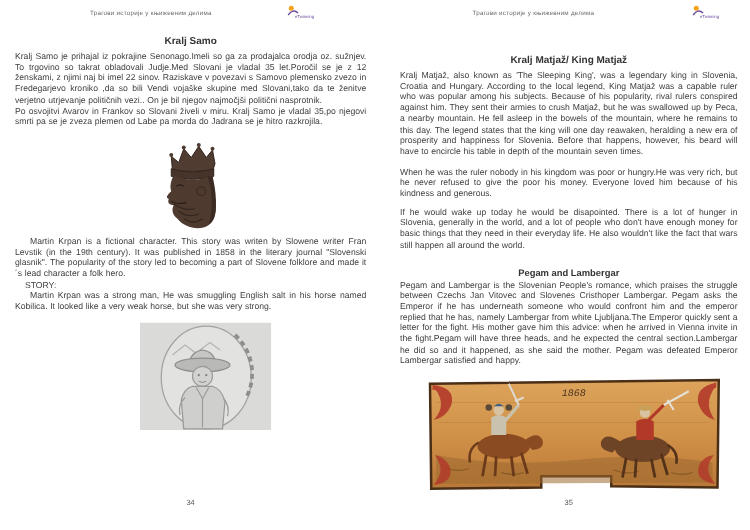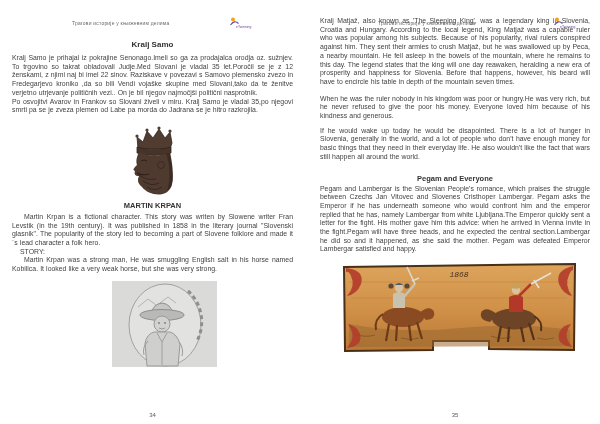--- a/index.html
+++ b/index.html
@@ -1,21 +1,21 @@
 <!DOCTYPE html>
 <html><head>
 <meta charset="utf-8">
 <style>
   html,body{margin:0;padding:0;}
   body{
     width:600px;height:424px;background:#ffffff;position:relative;overflow:hidden;
     font-family:"Liberation Sans", sans-serif;color:#3f3f3f;
     -webkit-font-smoothing:antialiased;
   }
-  .page{position:absolute;top:12px;height:360px;}
+  .page{position:absolute;top:0;height:360px;}
   #left-page{left:12px;width:281px;}
   #right-page{left:320px;width:270px;}
 
   .running-head{
     position:absolute;top:8px;font-size:5px;letter-spacing:.2px;color:#6b6b6b;white-space:nowrap;
   }
   #left-page .running-head{left:60px;}
   #right-page .running-head{left:58px;}
   .logo{position:absolute;top:3px;}
   #left-page .logo{left:216px;}
@@ -81,21 +81,20 @@
       <path d="M17,38 q3,-2 6,0" stroke="#2e211c" stroke-width="1" fill="none"></path>
 
       <circle cx="37" cy="42" r="3.5" fill="none" stroke="#3b2b23" stroke-width="1"></circle>
 
       <path d="M15,52 q8,6 17,4 M19,58 q8,6 16,2 M23,64 q8,5 15,0" stroke="#32251e" stroke-width="0.9" fill="none"></path>
 
       <path d="M13,50 q6,3 12,1" stroke="#2e211c" stroke-width="1.1" fill="none"></path>
     </svg>
   </span>
 
-  <div class="section-title mt2">MARTIN KRPAN</div>
 
   <p class="body-text indent mt3">Martin Krpan is a fictional character. This story was writen by Slowene writer Fran Levstik (in the 19th century). It was published in 1858 in the literary journal "Slovenski glasnik". The popularity of the story led to becoming a part of Slovene folklore and made it´s lead character a folk hero.</p>
   <p class="body-text story-label">STORY:</p>
   <p class="body-text indent">Martin Krpan was a strong man, He was smuggling English salt in his horse named Kobilica. It looked like a very weak horse, but she was very strong.</p>
 
   <span class="figure" id="sketch-figure">
     <svg width="105" height="86" viewBox="0 0 105 86">
       <rect x="0" y="0" width="105" height="86" fill="#dadad8"></rect>
       <ellipse cx="53" cy="44" rx="36" ry="41" fill="#e2e2e0" stroke="#a2a2a0" stroke-width="1"></ellipse>
 
@@ -123,26 +122,27 @@
 <div class="page" id="right-page">
   <div class="running-head">Трагови историје у књижевним делима</div>
   <span class="logo">
     <svg width="26" height="13" viewBox="0 0 26 13">
       <circle cx="5" cy="3.5" r="2" fill="#f5a11c"></circle>
       <path d="M2.5,9 Q6.5,3.5 10.5,7.5" stroke="#6a4a9c" stroke-width="1.1" fill="none"></path>
       <text x="8" y="11.5" font-size="3.4" fill="#6a4a9c">eTwinning</text>
     </svg>
   </span>
 
+  <div class="doc-title">Kralj Matjaž/ King Matjaž</div>
 
   <p class="body-text mt5">Kralj Matjaž, also known as 'The Sleeping King', was a legendary king in Slovenia, Croatia and Hungary. According to the local legend, King Matjaž was a capable ruler who was popular among his subjects. Because of his popularity, rival rulers conspired against him. They sent their armies to crush Matjaž, but he was swallowed up by Peca, a nearby mountain. He fell asleep in the bowels of the mountain, where he remains to this day. The legend states that the king will one day reawaken, heralding a new era of prosperity and happiness for Slovenia. Before that happens, however, his beard will have to encircle his table in depth of the mountain seven times.</p>
   <p class="body-text mt8">When he was the ruler nobody in his kingdom was poor or hungry.He was very rich, but he never refused to give the poor his money. Everyone loved him because of his kindness and generous.</p>
   <p class="body-text mt6">If he would wake up today he would be disapointed. There is a lot of hunger in Slovenia, generally in the world, and a lot of people who don't have enough money for basic things that they need in their everyday life. He also wouldn't like the fact that wars still happen all around the world.</p>
 
-  <div class="section-title mt12">Pegam and Everyone</div>
+  <div class="section-title mt12">Pegam and Lambergar</div>
 
   <p class="body-text mt2">Pegam and Lambergar is the Slovenian People's romance, which praises the struggle between Czechs Jan Vitovec and Slovenes Cristhoper Lambergar. Pegam asks the Emperor if he has underneath someone who would confront him and the emperor replied that he has, namely Lambergar from white Ljubljana.The Emperor quickly sent a letter for the fight. His mother gave him this advice: when he arrived in Vienna invite in the fight.Pegam will have three heads, and he expected the central section.Lambergar he did so and it happened, as she said the mother. Pegam was defeated Emperor Lambergar satisfied and happy.</p>
 
   <span class="figure" id="panel-figure">
     <svg width="237" height="91" viewBox="0 0 237 91">
       <defs>
         <linearGradient id="wood" x1="0" y1="0" x2="0" y2="1">
           <stop offset="0" stop-color="#dda45c"></stop>
           <stop offset="0.55" stop-color="#cf8f46"></stop>
           <stop offset="1" stop-color="#b87838"></stop>

